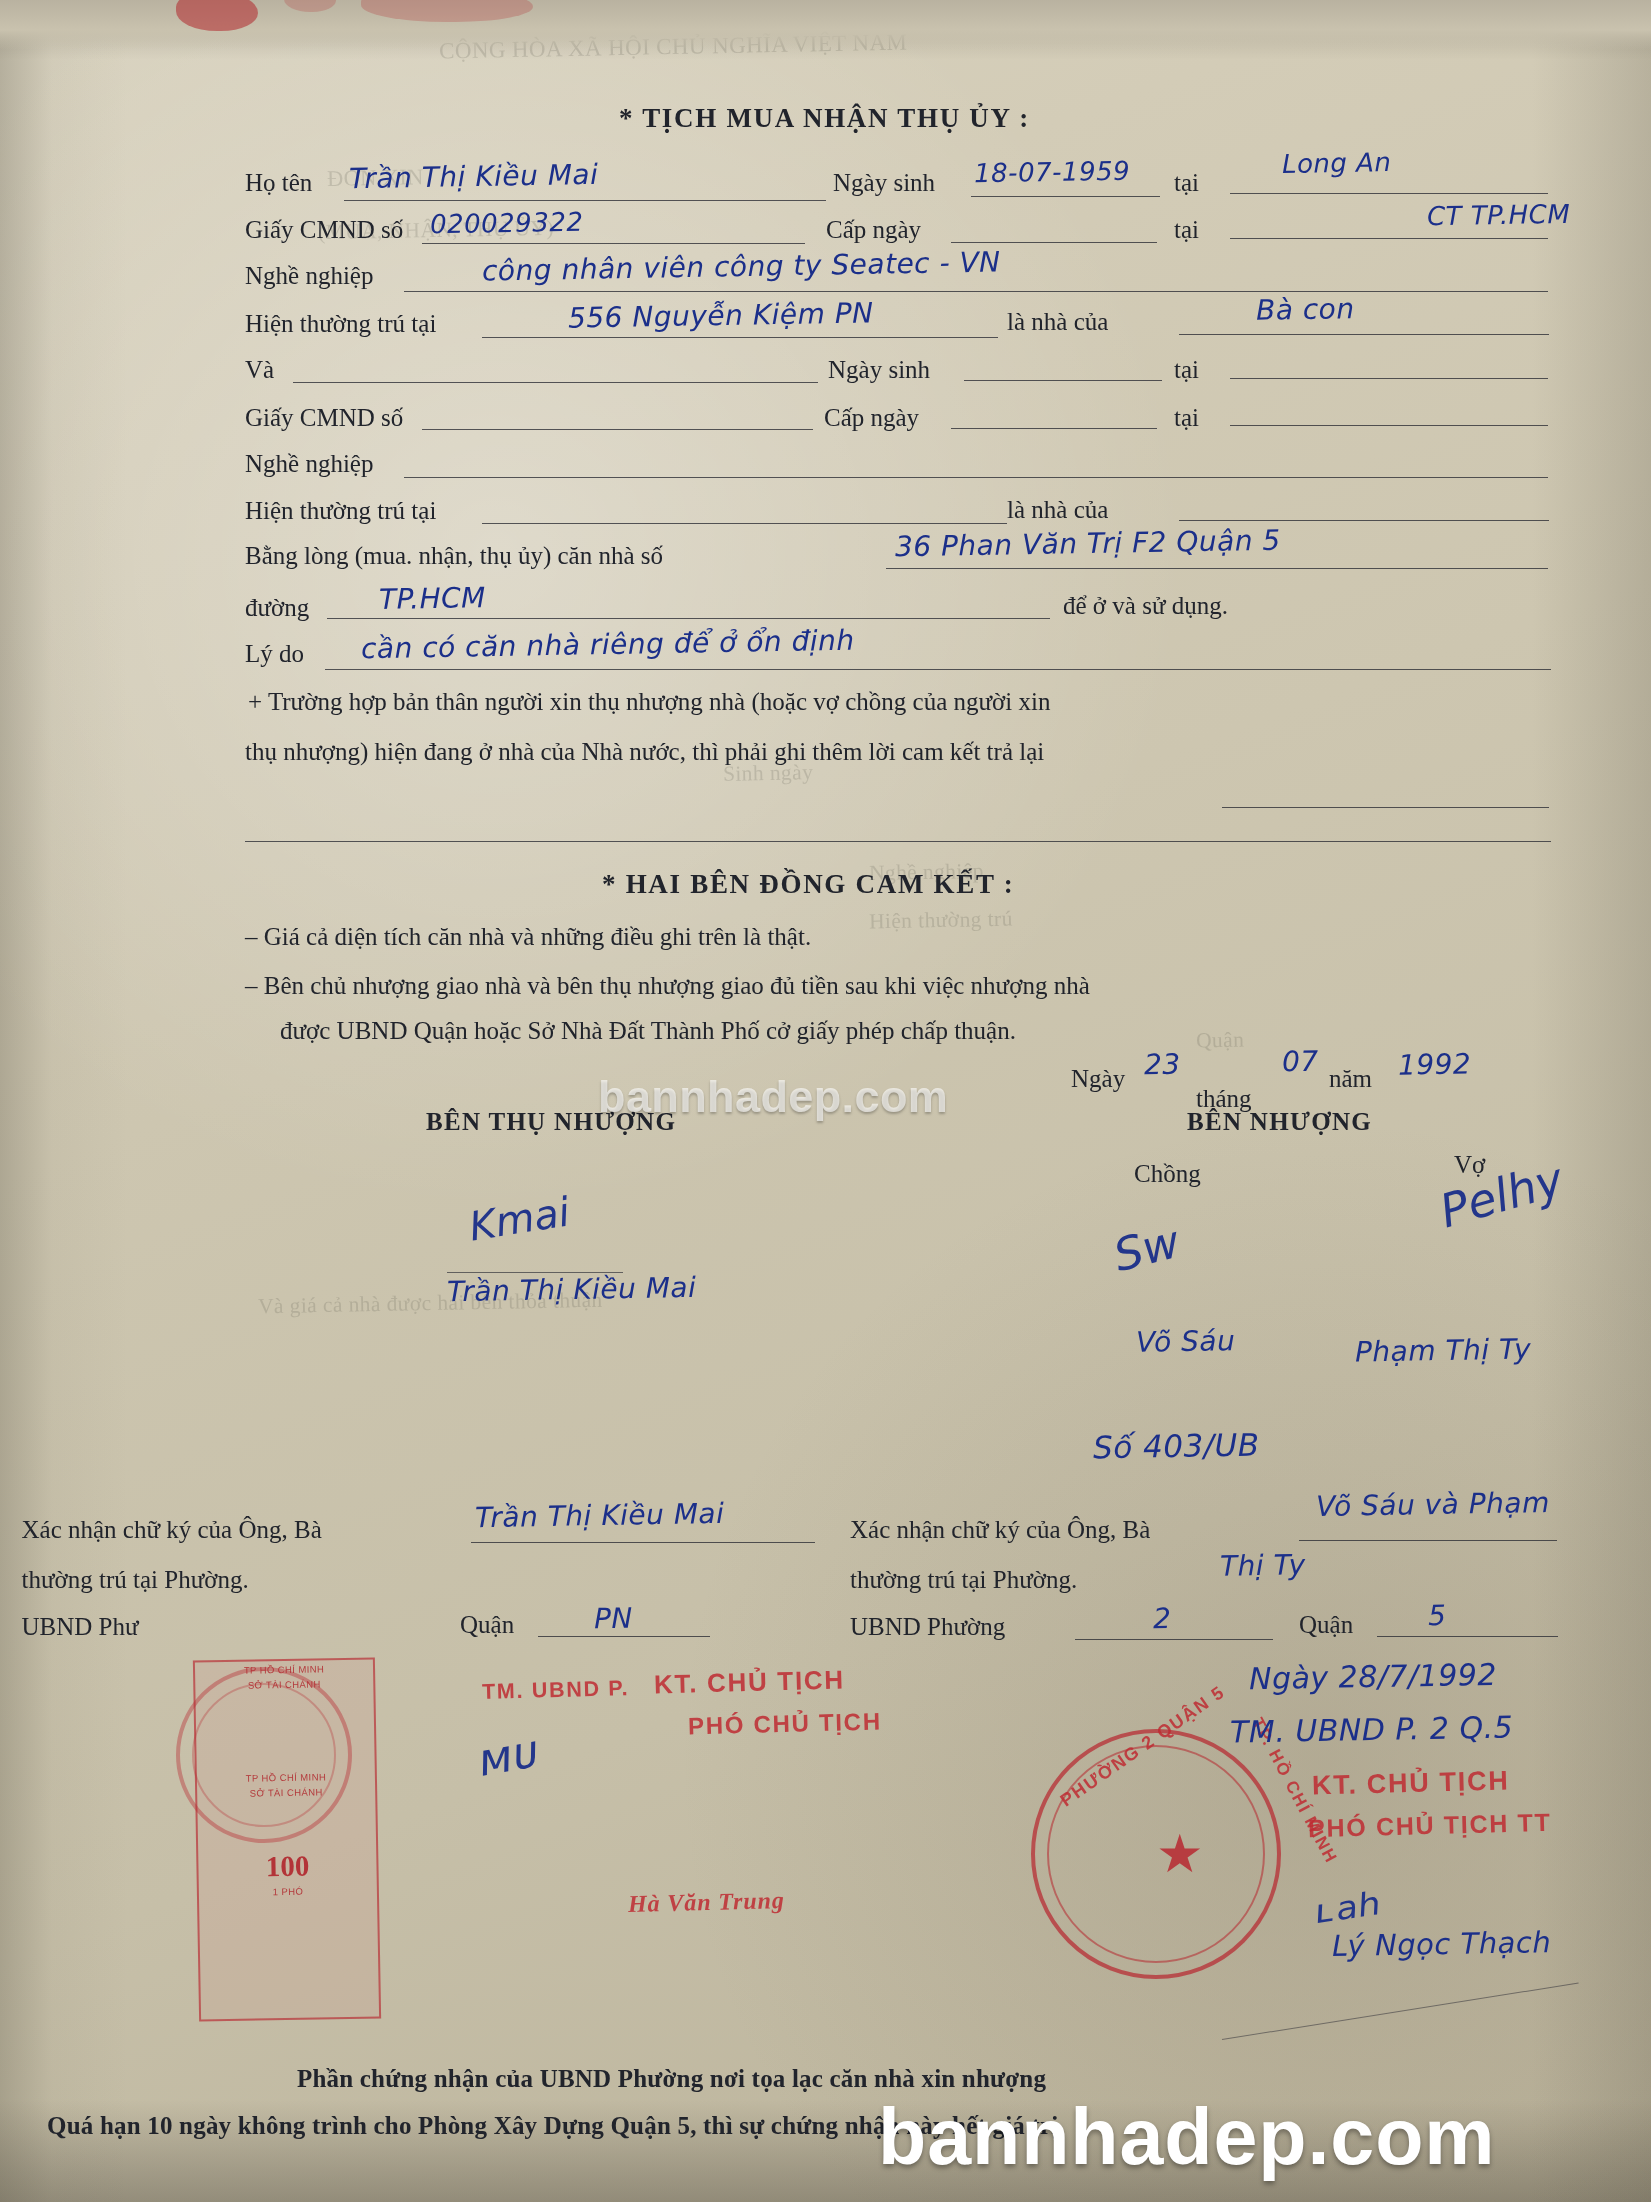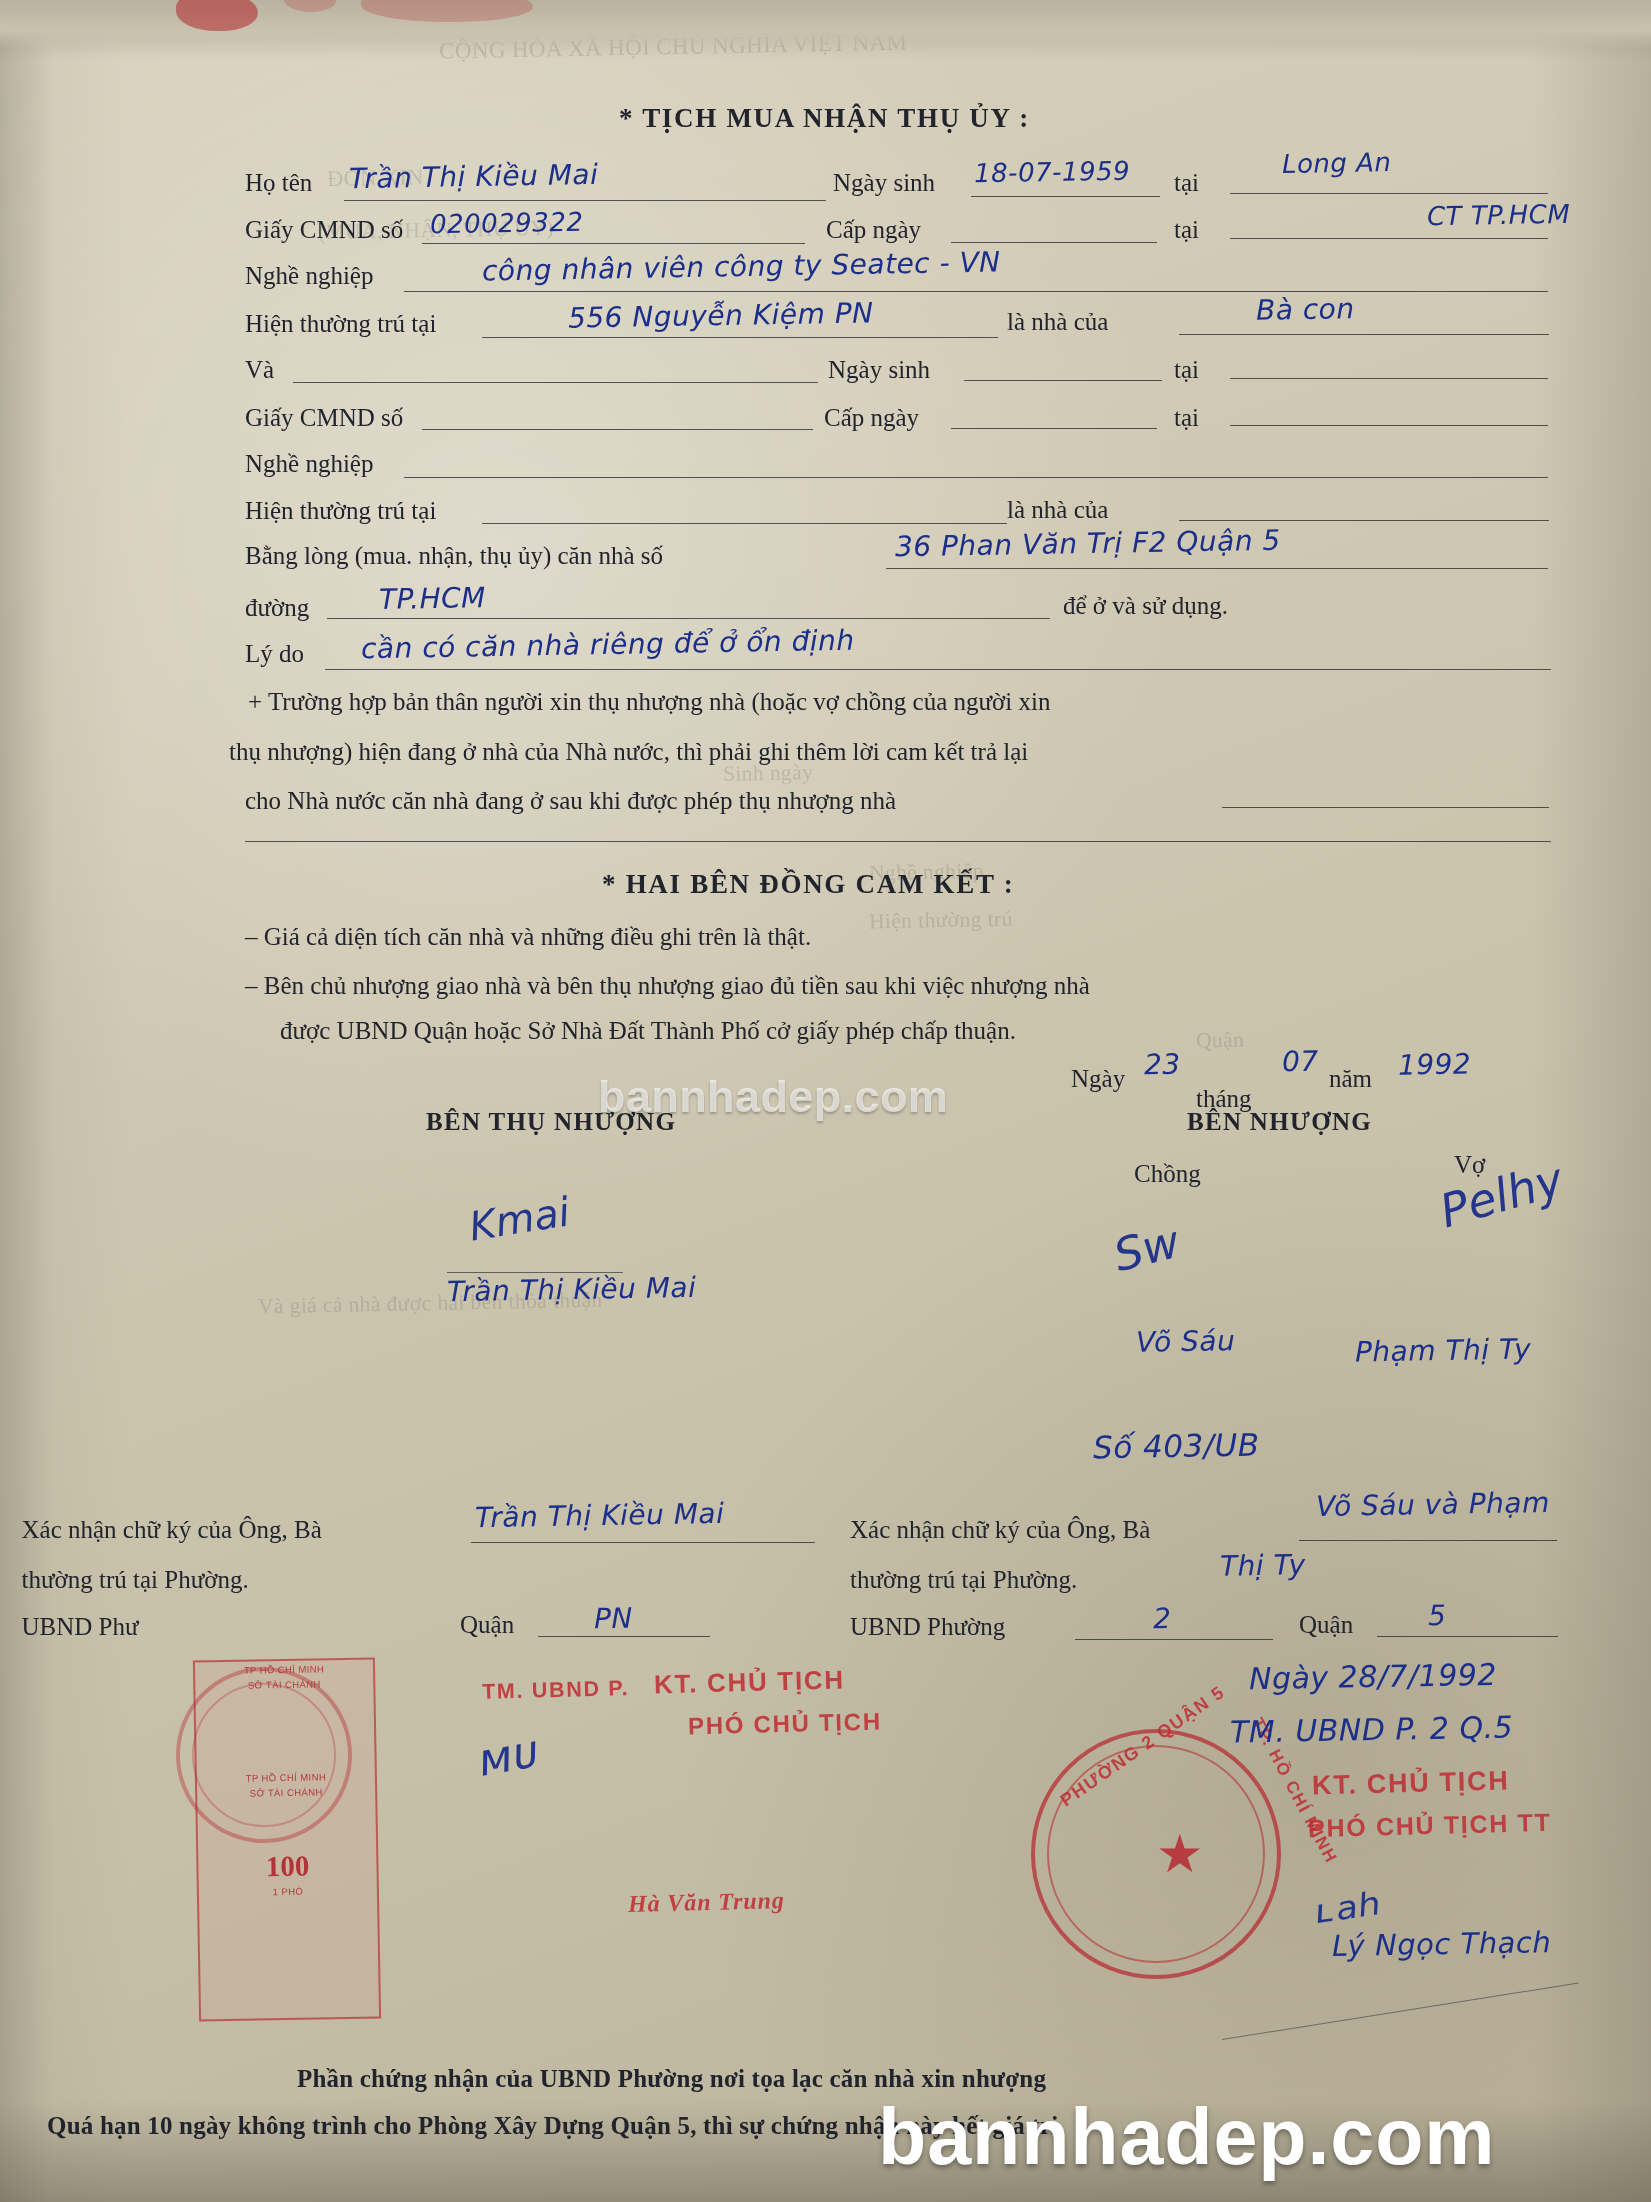--- a/index.html
+++ b/index.html
@@ -277,22 +277,21 @@
   <div class="pr body" style="left:245px; top:594px;">đường</div>
   <div class="rule" style="left:327px; top:618px; width:723px;"></div>
   <div class="hw lg" style="left:379px; top:582px;">TP.HCM</div>
   <div class="pr body" style="left:1063px; top:592px;">để ở và sử dụng.</div>
 
   <div class="pr body" style="left:245px; top:640px;">Lý do</div>
   <div class="rule" style="left:325px; top:669px; width:1226px;"></div>
   <div class="hw lg" style="left:361px; top:628px;">cần có căn nhà riêng để ở ổn định</div>
 
   <div class="pr body" style="left:248px; top:688px;">+ Trường hợp bản thân người xin thụ nhượng nhà (hoặc vợ chồng của người xin</div>
-  <div class="pr body" style="left:229px; top:738px;">thụ nhượng) hiện đang ở nhà của Nhà nước, thì phải ghi thêm lời cam kết trả lại</div>
-  <div class="pr body" style="left:245px; top:787px;">cho Nhà nước căn nhà đang ở sau khi được phép thụ nhượng nhà</div>
+  <div class="pr body" style="left:245px; top:738px;">thụ nhượng) hiện đang ở nhà của Nhà nước, thì phải ghi thêm lời cam kết trả lại</div>
   <div class="rule" style="left:1222px; top:807px; width:327px;"></div>
   <div class="rule" style="left:245px; top:841px; width:1306px;"></div>
 
   <div class="pr hdr" style="left:602px; top:869px;">* HAI BÊN ĐỒNG CAM KẾT :</div>
   <div class="pr body" style="left:245px; top:923px;">– Giá cả diện tích căn nhà và những điều ghi trên là thật.</div>
   <div class="pr body" style="left:245px; top:972px;">– Bên chủ nhượng giao nhà và bên thụ nhượng giao đủ tiền sau khi việc nhượng nhà</div>
   <div class="pr body" style="left:280px; top:1017px;">được UBND Quận hoặc Sở Nhà Đất Thành Phố cở giấy phép chấp thuận.</div>
 
   <div class="pr body" style="left:1071px; top:1065px;">Ngày</div>
   <div class="hw lg" style="left:1144px; top:1048px;">23</div>

